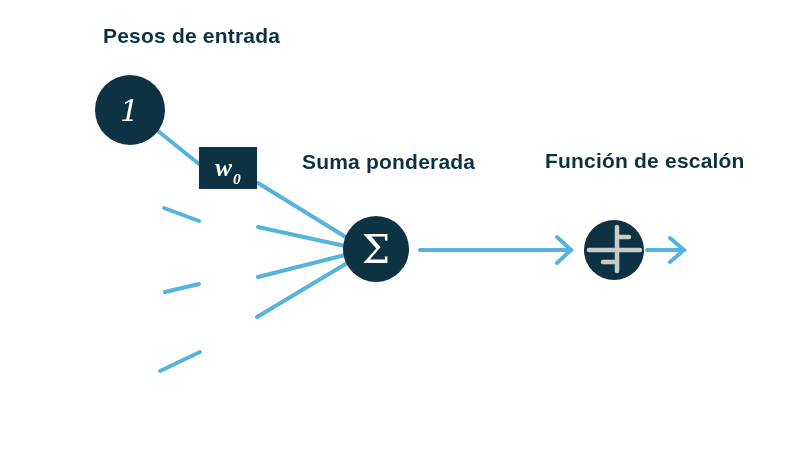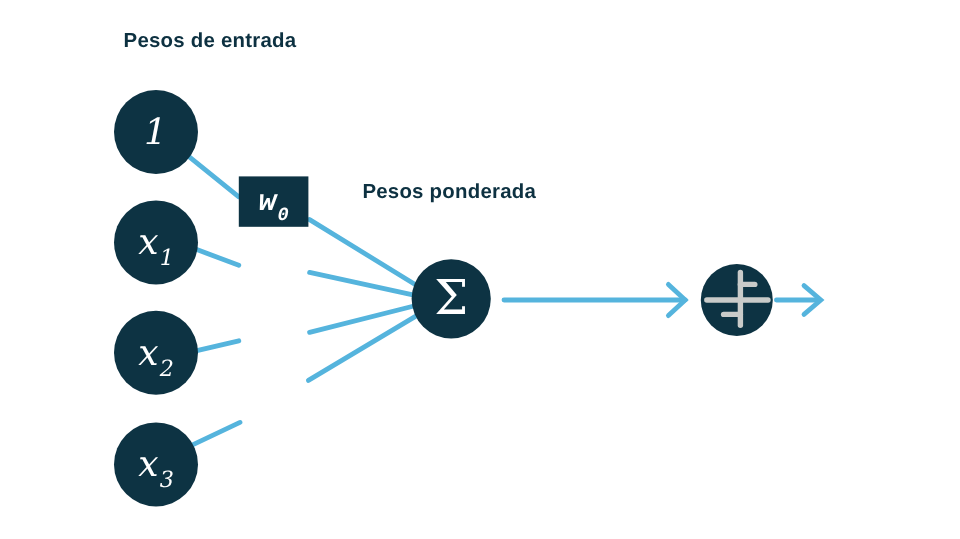--- a/index.html
+++ b/index.html
@@ -7,21 +7,21 @@
     position:relative;
     width:800px;height:449px;
     background:#ffffff;
     overflow:hidden;
     font-family:"Liberation Sans",sans-serif;
   }
   .connectors{position:absolute;left:0;top:0;width:800px;height:449px;}
   .title{
     position:absolute;
     font-weight:700;
-    font-size:17px;
+    font-size:21px;
     color:#0d3141;
     white-space:nowrap;
     letter-spacing:0.2px;
   }
   .circle-node{
     position:absolute;
     width:70px;height:70px;
     border-radius:50%;
     background:#0d3343;
     color:#ffffff;
@@ -29,21 +29,21 @@
     font-family:"DejaVu Serif",serif;
     font-style:italic;
     font-size:30px;
   }
   .weight-box{
     position:absolute;
     width:58px;height:42px;
     background:#0d3343;
     color:#ffffff;
     display:flex;align-items:center;justify-content:center;
-    font-family:Liberation Mono, monospace;
+    font-family:Liberation Serif, serif;
     font-style:italic;
     font-weight:700;
     font-size:25px;
   }
   .node-label sub{
     font-size:0.62em;
     line-height:0;
     margin-left:1px;
     position:relative;
     top:0.15em;
@@ -85,33 +85,25 @@
       <line x1="258" y1="277" x2="345" y2="255"></line>
       <line x1="257" y1="317" x2="349" y2="262"></line>
       <line x1="420" y1="250" x2="571" y2="250"></line>
       <polyline points="557,237 571,250 557,263"></polyline>
       <line x1="647" y1="250" x2="683" y2="250"></line>
       <polyline points="670,238 684,250 670,262"></polyline>
     </g>
   </svg>
 
   <div class="title" style="left:103px;top:24px">Pesos de entrada</div>
-  <div class="title" style="left:302px;top:150px">Pesos ponderada</div>
+  <div class="title" style="left:302px;top:150px">Suma ponderada</div>
+  <div class="title" style="left:545px;top:149px">Función de escalón</div>
 
   <div class="circle-node" style="left:95px;top:75px">
     <span class="node-label"><span>1</span><sub></sub></span>
-  </div>
-  <div class="circle-node" style="left:95px;top:167px">
-    <span class="node-label"><span>x</span><sub>1</sub></span>
-  </div>
-  <div class="circle-node" style="left:95px;top:259px">
-    <span class="node-label"><span>x</span><sub>2</sub></span>
-  </div>
-  <div class="circle-node" style="left:95px;top:352px">
-    <span class="node-label"><span>x</span><sub>3</sub></span>
   </div>
 
   <div class="weight-box" style="left:199px;top:147px">
     <span class="node-label"><span>w</span><sub>0</sub></span>
   </div>
 
   <div class="sum-node">
     <span>Σ</span>
   </div>
 

